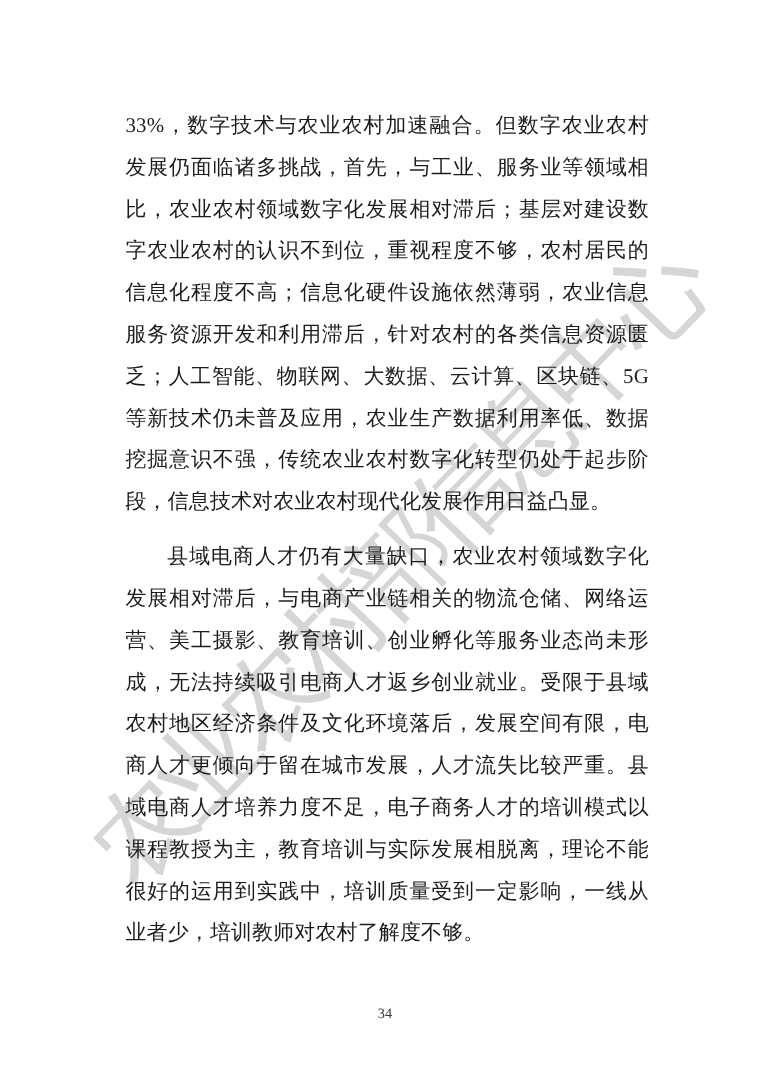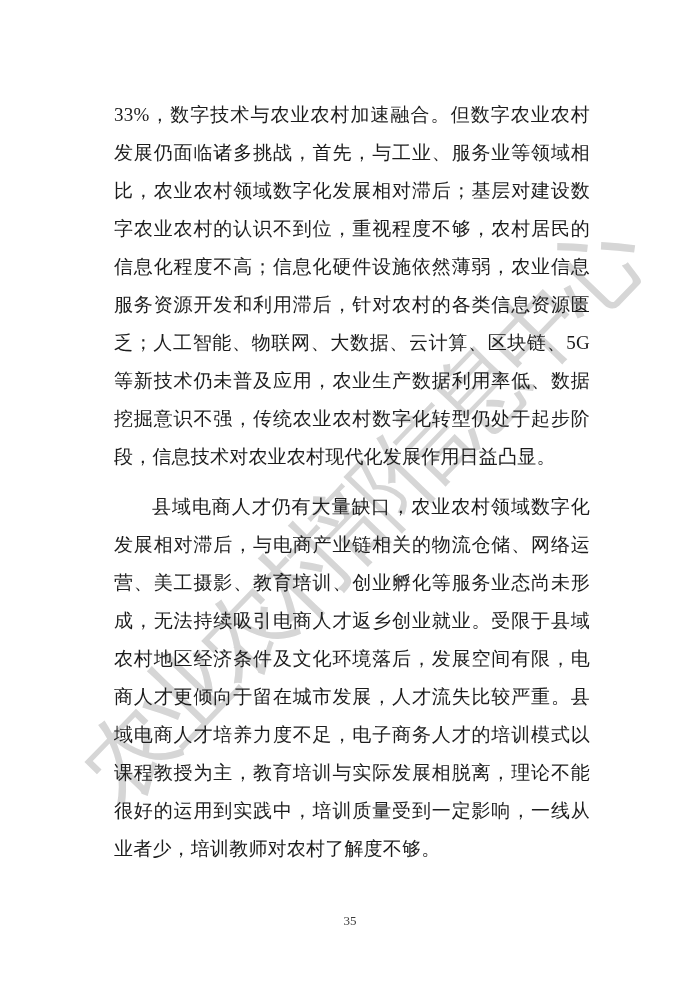--- a/index.html
+++ b/index.html
@@ -86,15 +86,15 @@
 
   <div class="content">
 
     <p class="body-para">33%，数字技术与农业农村加速融合。但数字农业农村发展仍面临诸多挑战，首先，与工业、服务业等领域相比，农业农村领域数字化发展相对滞后；基层对建设数字农业农村的认识不到位，重视程度不够，农村居民的信息化程度不高；信息化硬件设施依然薄弱，农业信息服务资源开发和利用滞后，针对农村的各类信息资源匮乏；人工智能、物联网、大数据、云计算、区块链、5G 等新技术仍未普及应用，农业生产数据利用率低、数据挖掘意识不强，传统农业农村数字化转型仍处于起步阶段，信息技术对农业农村现代化发展作用日益凸显。</p>
 
 
     <p class="body-para indent-first">县域电商人才仍有大量缺口，农业农村领域数字化发展相对滞后，与电商产业链相关的物流仓储、网络运营、美工摄影、教育培训、创业孵化等服务业态尚未形成，无法持续吸引电商人才返乡创业就业。受限于县域农村地区经济条件及文化环境落后，发展空间有限，电商人才更倾向于留在城市发展，人才流失比较严重。县域电商人才培养力度不足，电子商务人才的培训模式以课程教授为主，教育培训与实际发展相脱离，理论不能很好的运用到实践中，培训质量受到一定影响，一线从业者少，培训教师对农村了解度不够。</p>
 
   </div>
 
-  <div class="page-number">35</div>
+  <div class="page-number">34</div>
 
 </div>
 
 </body></html>

